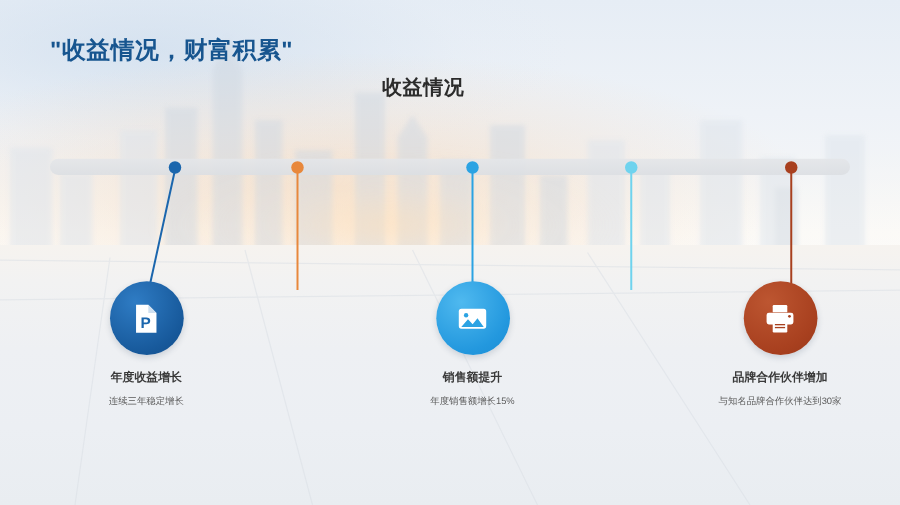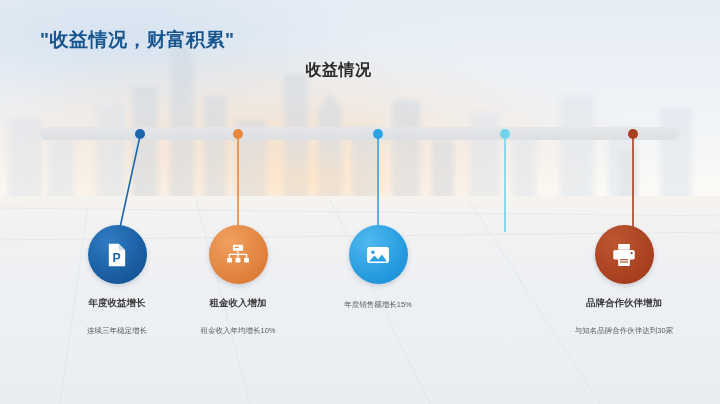--- a/index.html
+++ b/index.html
@@ -60,21 +60,21 @@
   .circle{
     position:relative;margin:0 auto;width:59px;height:59px;border-radius:50%;
     display:flex;align-items:center;justify-content:center;
     box-shadow:0 2px 5px rgba(40,60,90,0.18);
   }
   .circle svg{display:block;}
   .item .label{
     margin-top:13px;font-size:9.5px;font-weight:bold;color:#3a3a3a;line-height:1.35;text-align:center;
   }
   .item .desc{
-    margin-top:16px;font-size:7.5px;color:#5a5a5a;line-height:1.45;
+    margin-top:6px;font-size:7.5px;color:#5a5a5a;line-height:1.45;
     padding:0 14px;
   }
 </style>
 </head>
 <body>
 
 <div class="slide">
 
   <div class="sky-wash"></div>
 
@@ -143,43 +143,30 @@
       <svg width="28" height="28" viewBox="0 0 24 24">
         <path d="M5 2.4h8.4L19 8v13.6H5z" fill="#ffffff"></path>
         <path d="M13.4 2.4L19 8h-5.6z" fill="#cfe0f0"></path>
         <text x="8.1" y="18.1" font-family="Liberation Sans, sans-serif" font-size="10.5" font-weight="bold" fill="#1b66ad">P</text>
       </svg>
     </div>
     <div class="label">年度收益增长</div>
     <div class="desc">连续三年稳定增长</div>
   </div>
 
-  <div class="item" style="left:163px;">
-    <div class="circle" style="background:radial-gradient(circle at 34% 28%,#f0a05f,#e0803c 68%,#d4722f 100%);">
-      <svg width="28" height="28" viewBox="0 0 24 24">
-        <rect x="7.6" y="3.2" width="8.8" height="5.2" rx="1" fill="#ffffff"></rect>
-        <rect x="9.2" y="5.0" width="3.4" height="0.9" rx="0.45" fill="#e2823a"></rect>
-        <path d="M12 8.4v3.1M4.6 14.2v-2.7h14.8v2.7M12 11.5v2.7" stroke="#ffffff" stroke-width="1.1" fill="none"></path>
-        <rect x="2.6" y="14.3" width="4.2" height="4.2" rx="0.8" fill="#ffffff"></rect>
-        <rect x="9.9" y="14.3" width="4.2" height="4.2" rx="0.8" fill="#ffffff"></rect>
-        <rect x="17.2" y="14.3" width="4.2" height="4.2" rx="0.8" fill="#ffffff"></rect>
-      </svg>
-    </div>
-    <div class="label">租金收入增加</div>
-    <div class="desc">租金收入年均增长10%</div>
-  </div>
 
   <div class="item" style="left:303px;">
     <div class="circle" style="background:radial-gradient(circle at 34% 28%,#4fb9ef,#2398de 68%,#1a8cd4 100%);">
       <svg width="28" height="28" viewBox="0 0 24 24">
         <rect x="2.6" y="5.2" width="18.8" height="13.6" rx="1.8" fill="#ffffff"></rect>
         <circle cx="7.6" cy="9.6" r="1.5" fill="#2ba3e3"></circle>
         <path d="M4.3 17.6l4.6-5.2 3.2 3.3 3.3-4.1 4.3 6z" fill="#2ba3e3"></path>
       </svg>
     </div>
+    <div class="label">销售额提升</div>
     <div class="desc">年度销售额增长15%</div>
   </div>
 
 
   <div class="item" style="left:549px;">
     <div class="circle" style="background:radial-gradient(circle at 34% 28%,#bd5631,#a8401f 68%,#99381a 100%);">
       <svg width="28" height="28" viewBox="0 0 24 24">
         <rect x="7" y="2.6" width="10" height="5" rx="0.8" fill="#ffffff"></rect>
         <rect x="2.8" y="7.8" width="18.4" height="8.1" rx="1.6" fill="#ffffff"></rect>
         <circle cx="18.5" cy="10.3" r="0.95" fill="#a8401f"></circle>

